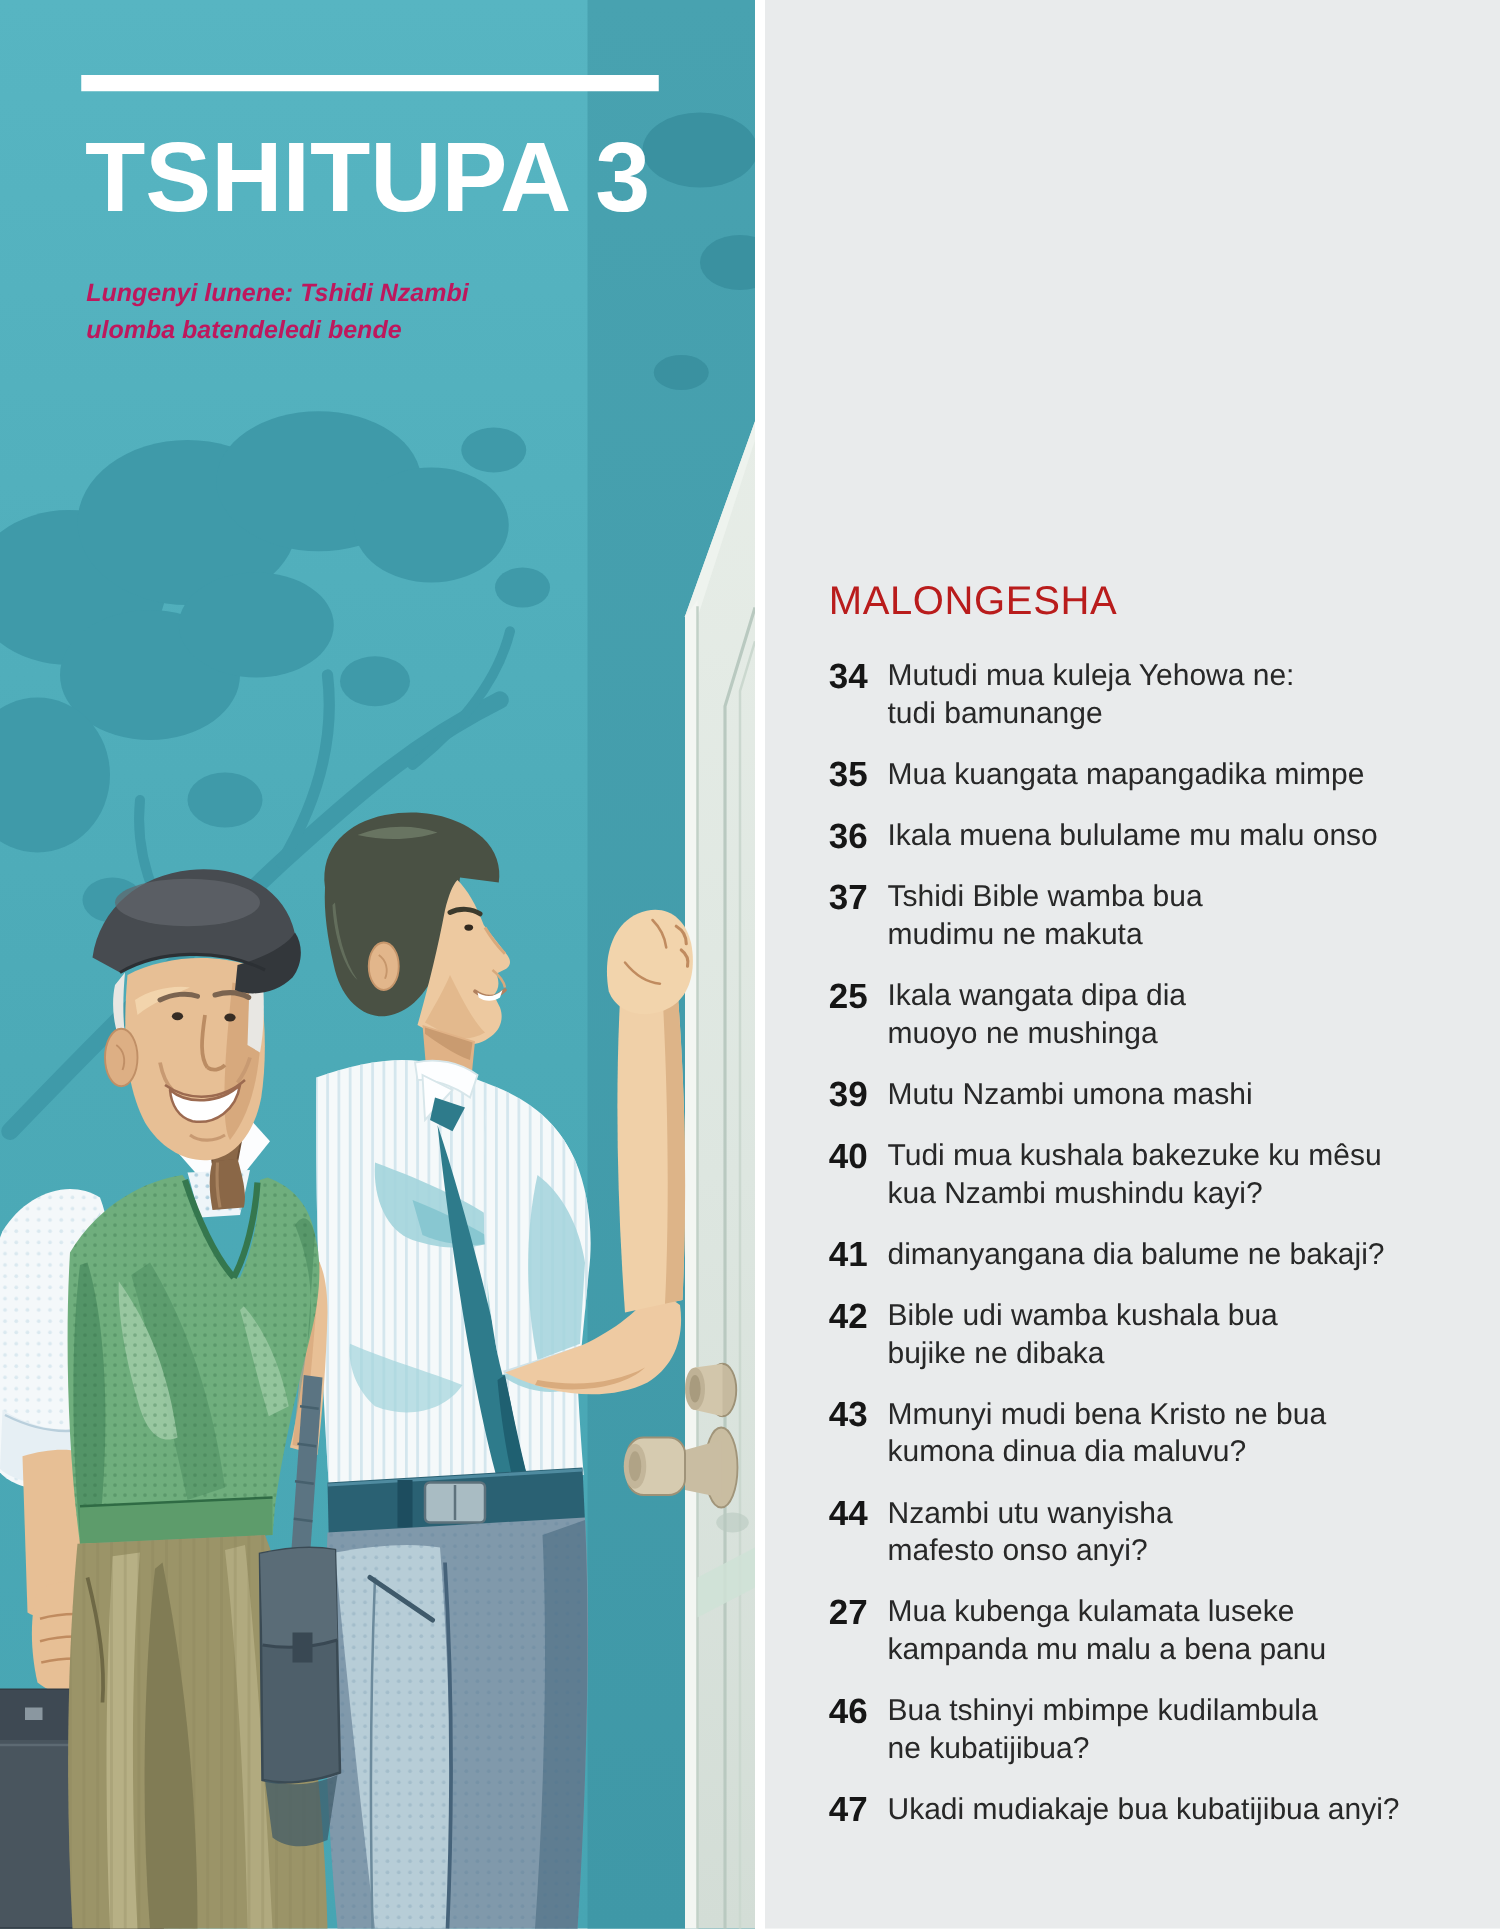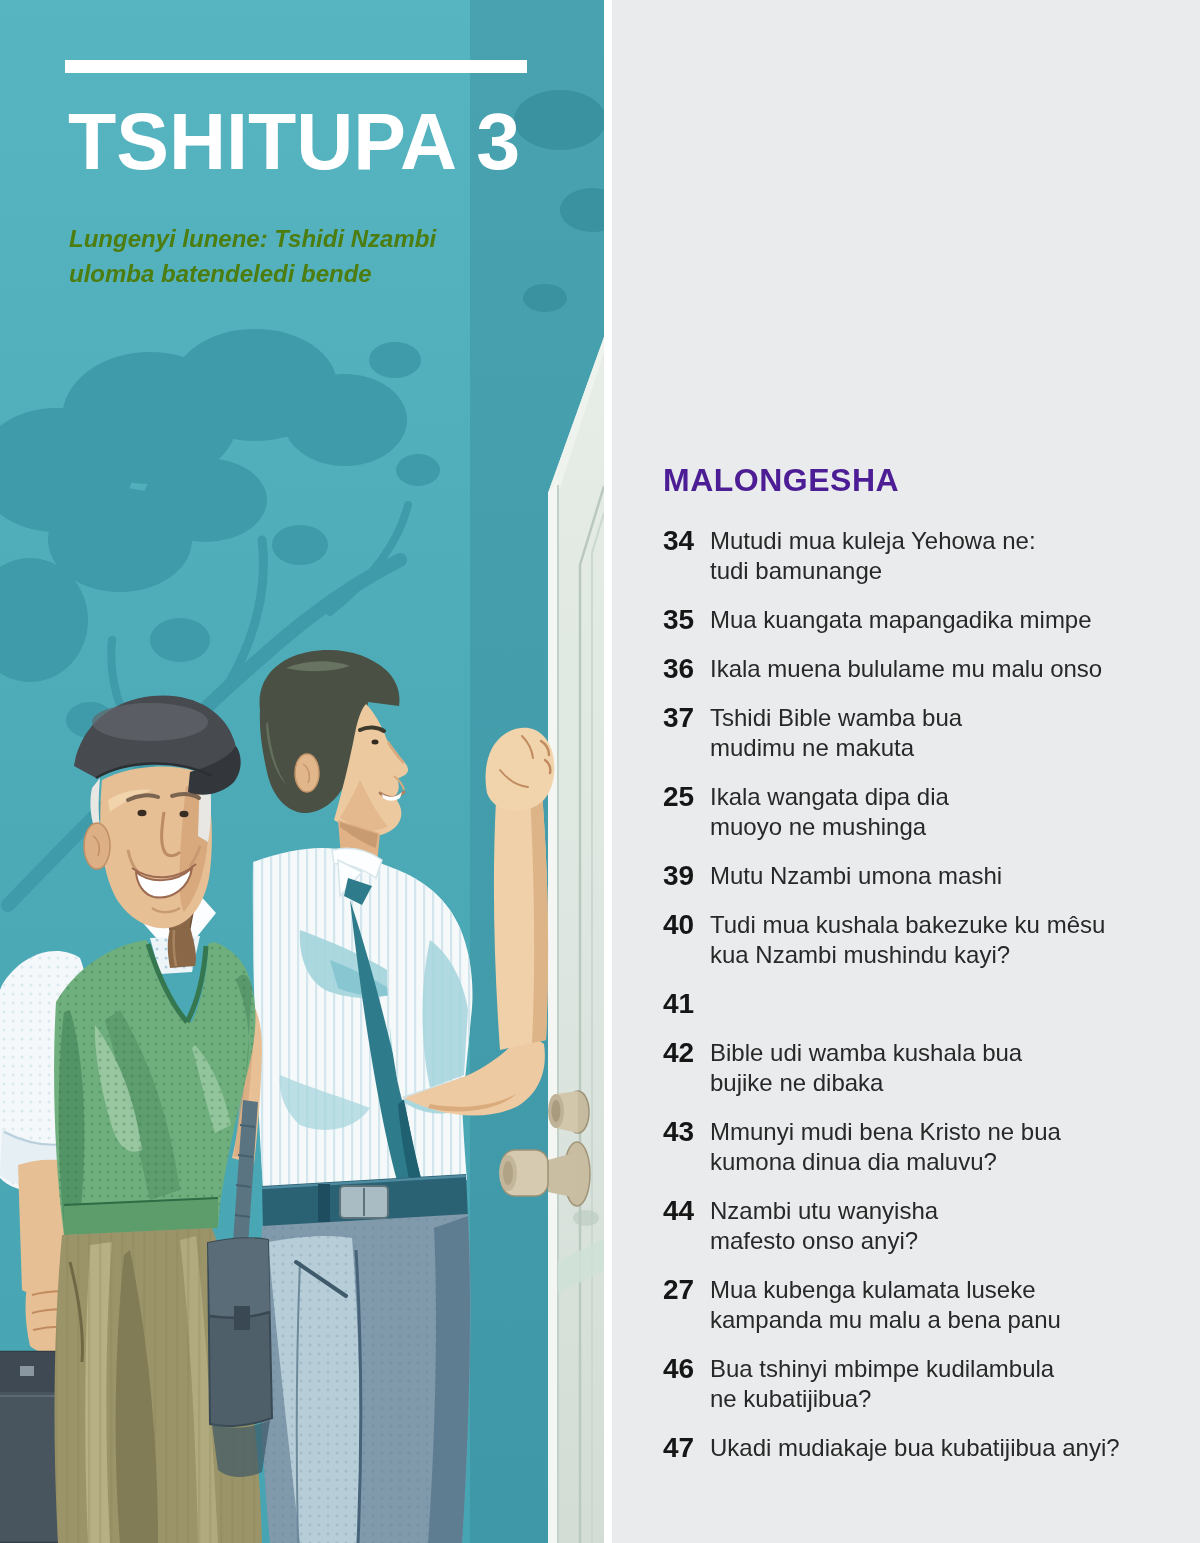--- a/index.html
+++ b/index.html
@@ -11,30 +11,30 @@
   }
   .left-panel{position:absolute;left:0;top:0;width:604px;height:1543px;overflow:hidden;padding-left:40px;}
   .left-panel svg{position:absolute;left:0;top:0;display:block;}
   .kicker-rule{position:absolute;left:65px;top:60px;width:462px;height:13px;background:#ffffff;}
   .page-title{
     position:absolute;left:68px;top:102px;
     font-size:79px;font-weight:bold;color:#ffffff;line-height:1;letter-spacing:0px;white-space:nowrap;
   }
   .page-subtitle{
     position:absolute;left:69px;top:221px;width:530px;
-    font-size:24px;font-weight:bold;font-style:italic;color:#4d7c0f;line-height:1.47;
+    font-size:20px;font-weight:bold;font-style:italic;color:#be185d;line-height:1.47;
   }
   .right-panel{
     position:absolute;left:612px;top:0;width:588px;height:1543px;
     background:#e9ebec;box-sizing:border-box;
     padding:462px 28px 0 51px;
   }
   .toc-heading{
     margin:0 0 27px 0;
-    font-size:32px;font-weight:bold;color:#4c1d95;letter-spacing:0.5px;
+    font-size:32px;font-weight:normal;color:#b91c1c;letter-spacing:0.5px;
   }
   .toc-list{display:block;}
   .toc-item{display:flex;margin-bottom:19px;cursor:pointer;}
   .toc-num{
     flex:none;width:47px;
     font-size:28px;line-height:30px;font-weight:bold;color:#161616;
   }
   .toc-lines{
     font-size:24px;line-height:30px;color:#282828;
   }
@@ -350,20 +350,21 @@
       <div class="toc-item">
         <div class="toc-num">40</div>
         <div class="toc-lines">
           <div>Tudi mua kushala bakezuke ku mêsu</div>
           <div>kua Nzambi mushindu kayi?</div>
         </div>
       </div>
       <div class="toc-item">
         <div class="toc-num">41</div>
         <div class="toc-lines">
+          <div>dimanyangana dia balume ne bakaji?</div>
         </div>
       </div>
       <div class="toc-item">
         <div class="toc-num">42</div>
         <div class="toc-lines">
           <div>Bible udi wamba kushala bua</div>
           <div>bujike ne dibaka</div>
         </div>
       </div>
       <div class="toc-item">

